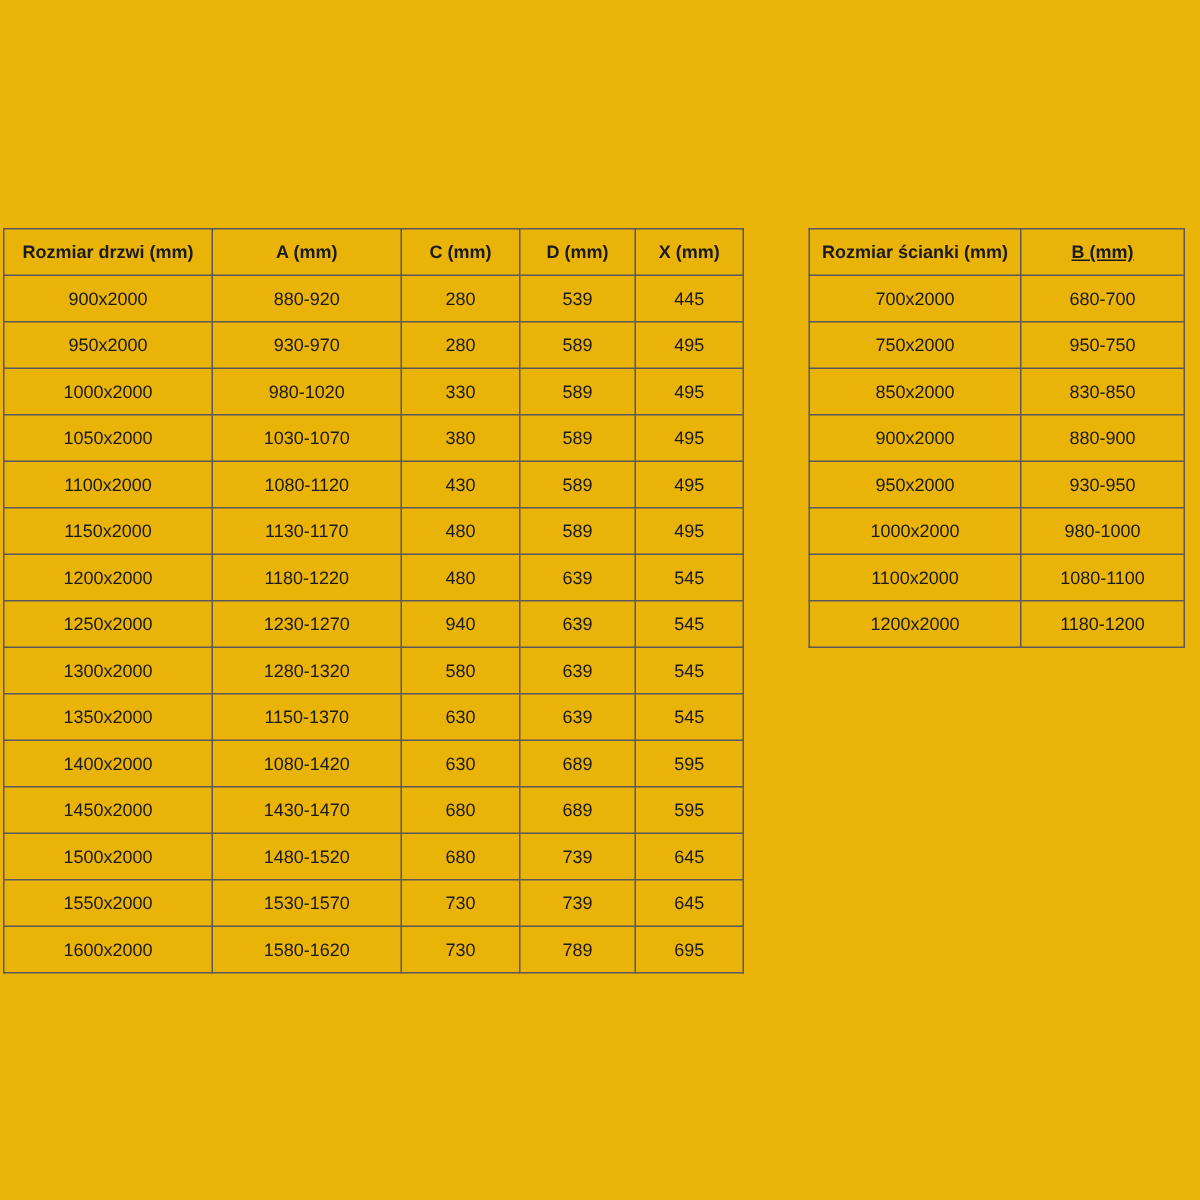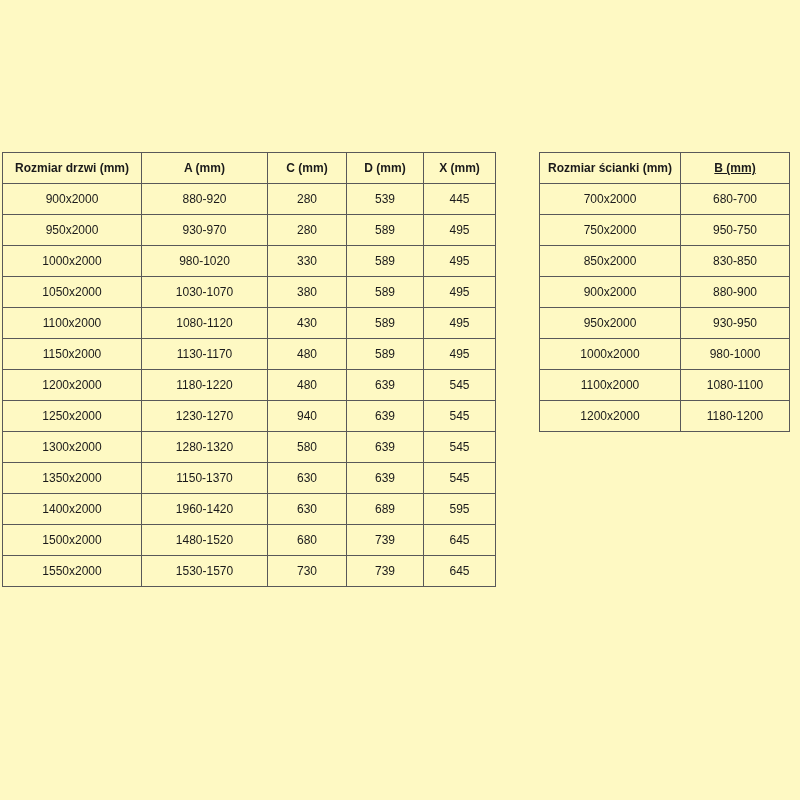--- a/index.html
+++ b/index.html
@@ -7,21 +7,21 @@
     padding: 0;
     width: 800px;
     height: 800px;
     background: #ffffff;
     font-family: "Liberation Sans", sans-serif;
   }
   .page {
     position: relative;
     width: 800px;
     height: 800px;
-    background: #fef9c3;
+    background: #eab308;
     overflow: hidden;
   }
   table.spec {
     position: absolute;
     top: 152px;
     border-collapse: collapse;
     table-layout: fixed;
   }
   #doors-table { left: 2px;   width: 478px; }
   #walls-table { left: 539px; width: 244px; }
@@ -128,39 +128,53 @@
         </tr>
         <tr>
           <td>1350x2000</td>
           <td>1150-1370</td>
           <td>630</td>
           <td>639</td>
           <td>545</td>
         </tr>
         <tr>
           <td>1400x2000</td>
-          <td>1960-1420</td>
+          <td>1080-1420</td>
           <td>630</td>
+          <td>689</td>
+          <td>595</td>
+        </tr>
+        <tr>
+          <td>1450x2000</td>
+          <td>1430-1470</td>
+          <td>680</td>
           <td>689</td>
           <td>595</td>
         </tr>
         <tr>
           <td>1500x2000</td>
           <td>1480-1520</td>
           <td>680</td>
           <td>739</td>
           <td>645</td>
         </tr>
         <tr>
           <td>1550x2000</td>
           <td>1530-1570</td>
           <td>730</td>
           <td>739</td>
           <td>645</td>
         </tr>
+        <tr>
+          <td>1600x2000</td>
+          <td>1580-1620</td>
+          <td>730</td>
+          <td>789</td>
+          <td>695</td>
+        </tr>
       </tbody>
     </table>
 
   <table id="walls-table" class="spec">
       <thead>
         <tr>
           <th>Rozmiar ścianki (mm)</th>
           <th>B (mm)</th>
         </tr>
       </thead>

